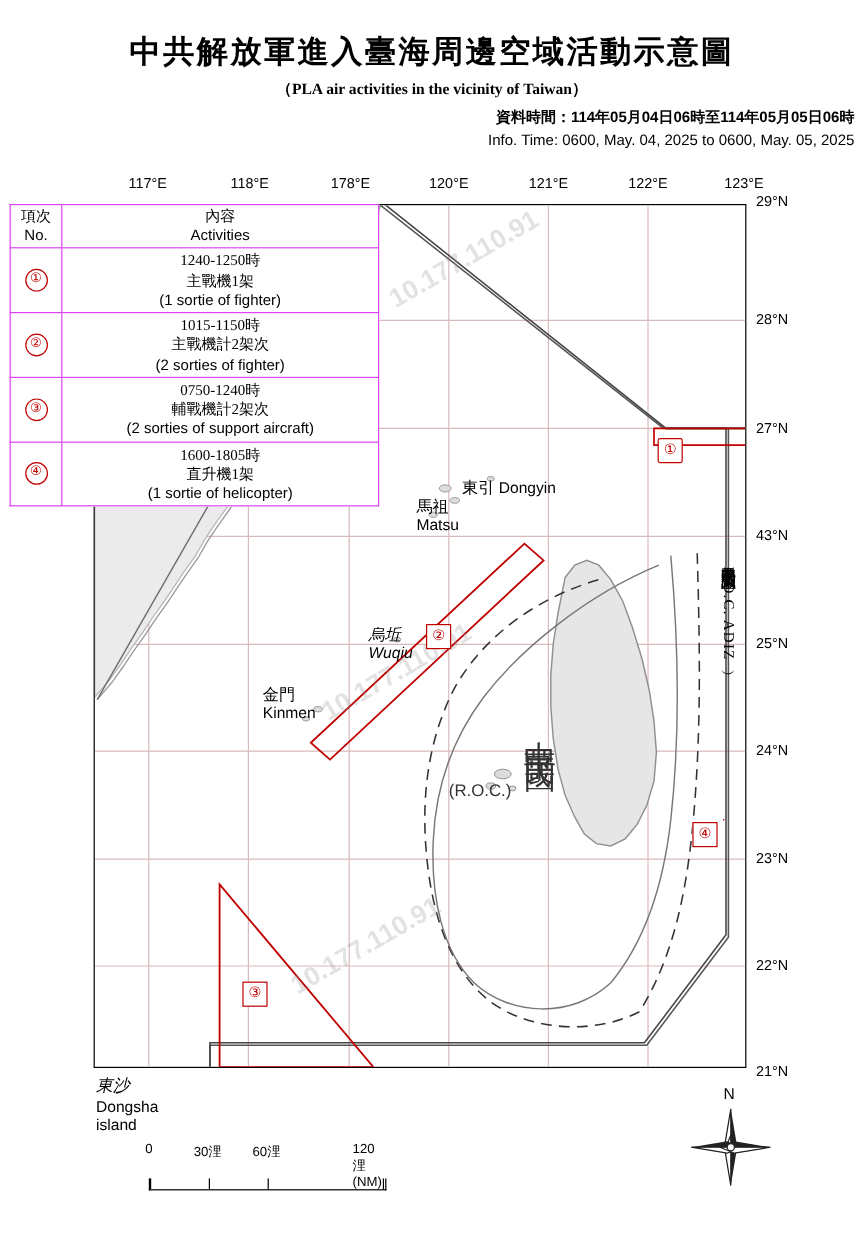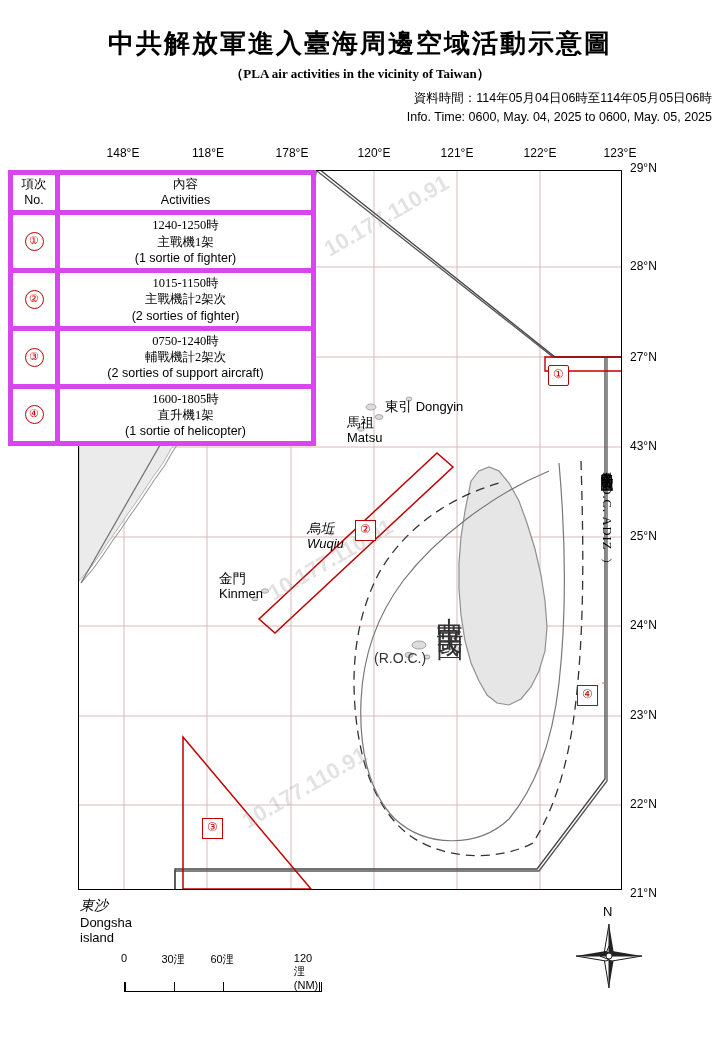--- a/index.html
+++ b/index.html
@@ -17,21 +17,21 @@
   .title-zh{
     font-family:"Liberation Serif", serif;
     font-size:26px;font-weight:700;letter-spacing:2px;
   }
   .title-en{
     font-family:"Liberation Serif", serif;
     font-size:13px;font-weight:700;margin-top:4px;letter-spacing:0px;
   }
   .info-zh{
     position:absolute;top:90px;right:8px;
-    font-size:12.5px;font-weight:400;text-align:right;
+    font-size:12.5px;font-weight:700;text-align:right;
     font-family:"Liberation Sans", sans-serif;
   }
   .info-en{
     position:absolute;top:110px;right:8px;
     font-size:12.5px;font-weight:400;text-align:right;
   }
 
   
   #map-frame{
     position:absolute;
@@ -59,21 +59,21 @@
   
   #activity-table{
     position:absolute;left:8px;top:170px;
     width:308px;
     border-collapse:collapse;
     background:#fff;
     font-size:12px;
     z-index:20;
   }
   #activity-table td,#activity-table th{
-    border:5px solid #d946ef;
+    border:1px solid #d946ef;
     text-align:center;
     padding:2px 2px;
     background:#fff;
   }
   #activity-table .col-no{width:38px;}
   .hdr{font-weight:400;font-size:12.5px;line-height:1.25;}
   .cell-act{line-height:1.3;font-size:12.5px;}
   .circle-num{
     display:inline-block;
     width:17px;height:17px;line-height:15px;
@@ -150,21 +150,21 @@
 </head>
 <body>
 
 <div class="title-block">
   <div class="title-zh">中共解放軍進入臺海周邊空域活動示意圖</div>
   <div class="title-en">（PLA air activities in the vicinity of Taiwan）</div>
 </div>
 <div class="info-zh">資料時間：114年05月04日06時至114年05月05日06時</div>
 <div class="info-en">Info. Time: 0600, May. 04, 2025 to 0600, May. 05, 2025</div>
 
-<div class="lon-label" style="left:123px">148°E</div>
+<div class="lon-label" style="left:123px">117°E</div>
 <div class="lon-label" style="left:208px">118°E</div>
 <div class="lon-label" style="left:292px">178°E</div>
 <div class="lon-label" style="left:374px">120°E</div>
 <div class="lon-label" style="left:457px">121°E</div>
 <div class="lon-label" style="left:540px">122°E</div>
 <div class="lon-label" style="left:620px">123°E</div>
 
 <div class="lat-label" style="top:168px">29°N</div>
 <div class="lat-label" style="top:266px">28°N</div>
 <div class="lat-label" style="top:357px">27°N</div>

